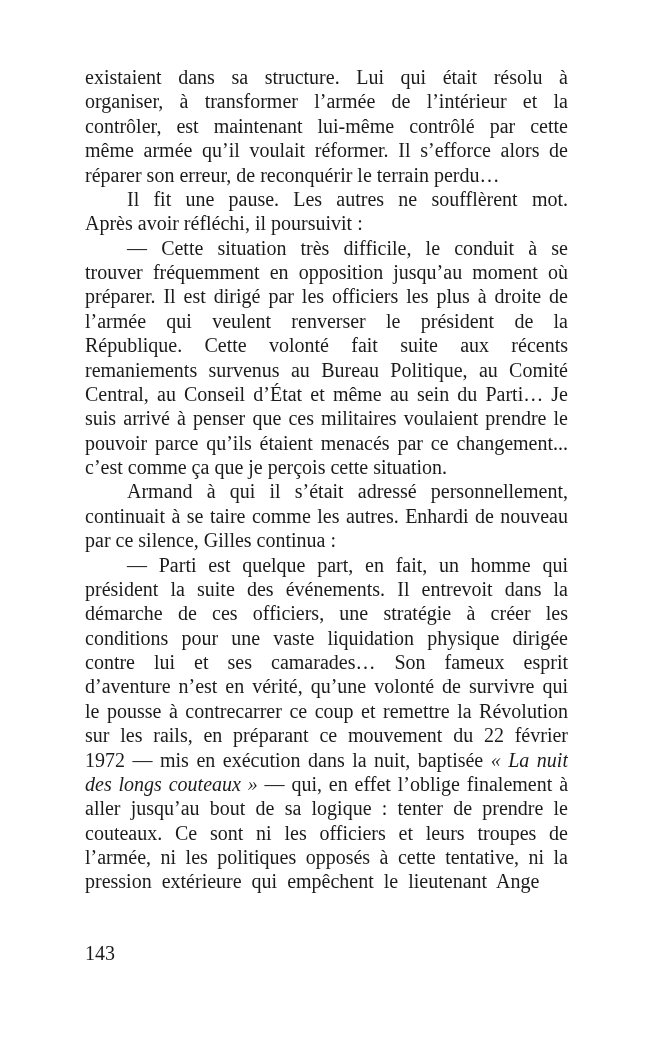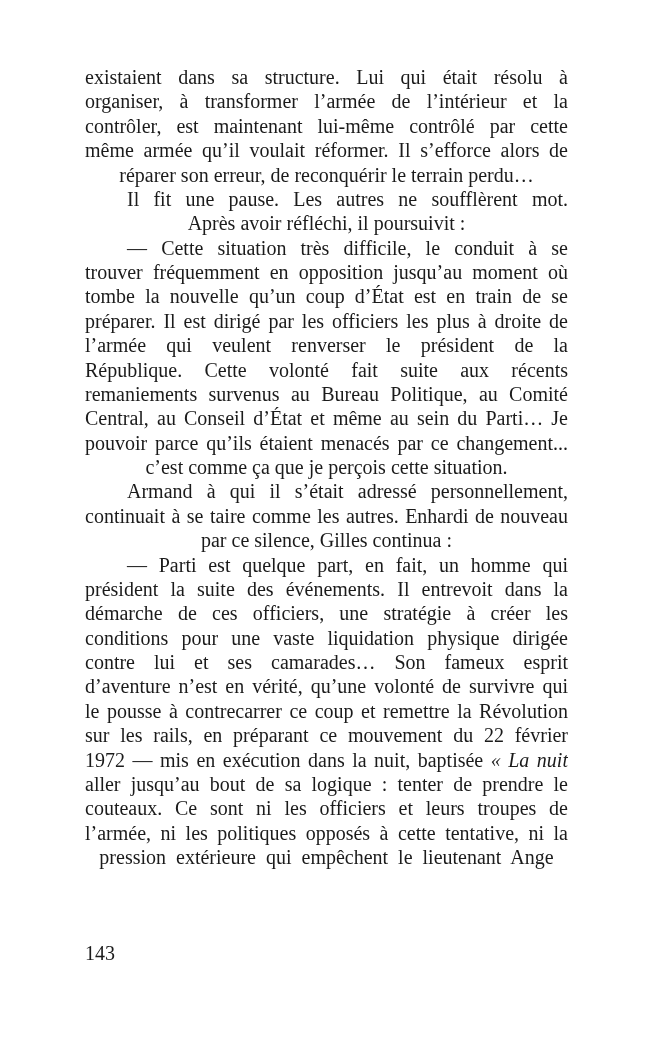--- a/index.html
+++ b/index.html
@@ -18,21 +18,21 @@
     position: absolute;
     left: 85px; top: 65px;
     width: 483px;
     color: #1b1b1b;
     font-size: 20px;
   }
   .tl {
     height: 24.38px;
     line-height: 24.38px;
     white-space: nowrap;
-    text-align: center;
+    text-align: left;
   }
   
   .tl.j {
     white-space: normal;
     text-align: justify;
     text-align-last: justify;
     overflow: hidden;
   }
   .tl.j::after { content: ""; display: inline-block; width: 100%; height: 0; }
   .tl.in { text-indent: 42px; }
@@ -55,39 +55,40 @@
   <div class="text-block">
       <div class="tl j"><span>existaient dans sa structure. Lui qui était résolu à</span></div>
       <div class="tl j"><span>organiser, à transformer l’armée de l’intérieur et la</span></div>
       <div class="tl j"><span>contrôler, est maintenant lui-même contrôlé par cette</span></div>
       <div class="tl j"><span>même armée qu’il voulait réformer. Il s’efforce alors de</span></div>
       <div class="tl"><span>réparer son erreur, de reconquérir le terrain perdu…</span></div>
       <div class="tl j in"><span>Il fit une pause. Les autres ne soufflèrent mot.</span></div>
       <div class="tl"><span>Après avoir réfléchi, il poursuivit :</span></div>
       <div class="tl j in"><span>— Cette situation très difficile, le conduit à se</span></div>
       <div class="tl j"><span>trouver fréquemment en opposition jusqu’au moment où</span></div>
-      <div class="tl j"><span>tombe la nouvelle qu’un coup d’État est en train de se</span></div>
       <div class="tl j"><span>préparer. Il est dirigé par les officiers les plus à droite de</span></div>
       <div class="tl j"><span>l’armée qui veulent renverser le président de la</span></div>
       <div class="tl j"><span>République. Cette volonté fait suite aux récents</span></div>
       <div class="tl j"><span>remaniements survenus au Bureau Politique, au Comité</span></div>
       <div class="tl j"><span>Central, au Conseil d’État et même au sein du Parti… Je</span></div>
+      <div class="tl j"><span>suis arrivé à penser que ces militaires voulaient prendre le</span></div>
       <div class="tl j"><span>pouvoir parce qu’ils étaient menacés par ce changement...</span></div>
       <div class="tl"><span>c’est comme ça que je perçois cette situation.</span></div>
       <div class="tl j in"><span>Armand à qui il s’était adressé personnellement,</span></div>
       <div class="tl j"><span>continuait à se taire comme les autres. Enhardi de nouveau</span></div>
       <div class="tl"><span>par ce silence, Gilles continua :</span></div>
       <div class="tl j in"><span>— Parti est quelque part, en fait, un homme qui</span></div>
       <div class="tl j"><span>président la suite des événements. Il entrevoit dans la</span></div>
       <div class="tl j"><span>démarche de ces officiers, une stratégie à créer les</span></div>
       <div class="tl j"><span>conditions pour une vaste liquidation physique dirigée</span></div>
       <div class="tl j"><span>contre lui et ses camarades… Son fameux esprit</span></div>
       <div class="tl j"><span>d’aventure n’est en vérité, qu’une volonté de survivre qui</span></div>
       <div class="tl j"><span>le pousse à contrecarrer ce coup et remettre la Révolution</span></div>
       <div class="tl j"><span>sur les rails, en préparant ce mouvement du 22 février</span></div>
       <div class="tl j"><span>1972 — mis en exécution dans la nuit, baptisée </span><i>« La nuit</i></div>
+      <div class="tl j"><i>des longs couteaux »</i><span> — qui, en effet l’oblige finalement à</span></div>
       <div class="tl j"><span>aller jusqu’au bout de sa logique : tenter de prendre le</span></div>
       <div class="tl j"><span>couteaux. Ce sont ni les officiers et leurs troupes de</span></div>
       <div class="tl j"><span>l’armée, ni les politiques opposés à cette tentative, ni la</span></div>
       <div class="tl sp"><span>pression extérieure qui empêchent le lieutenant Ange</span></div>
     </div>
   <div class="page-number">143</div>
 </div>
 
 </body></html>

